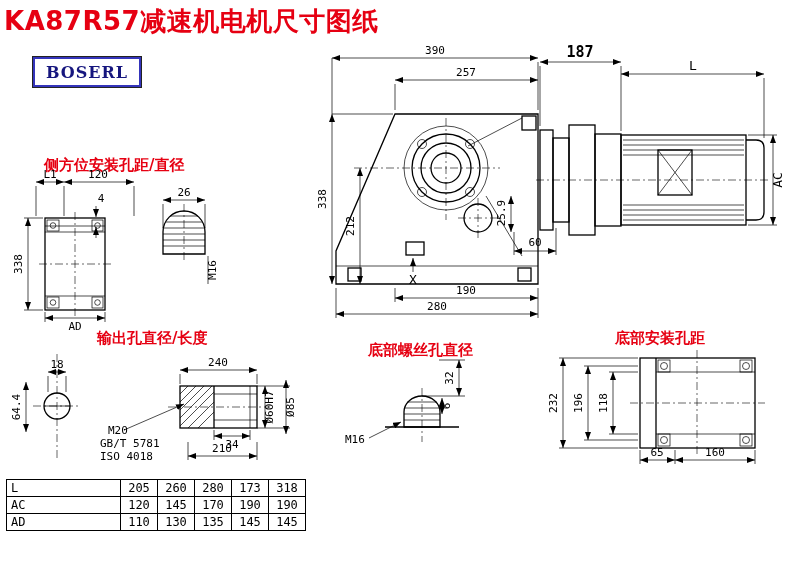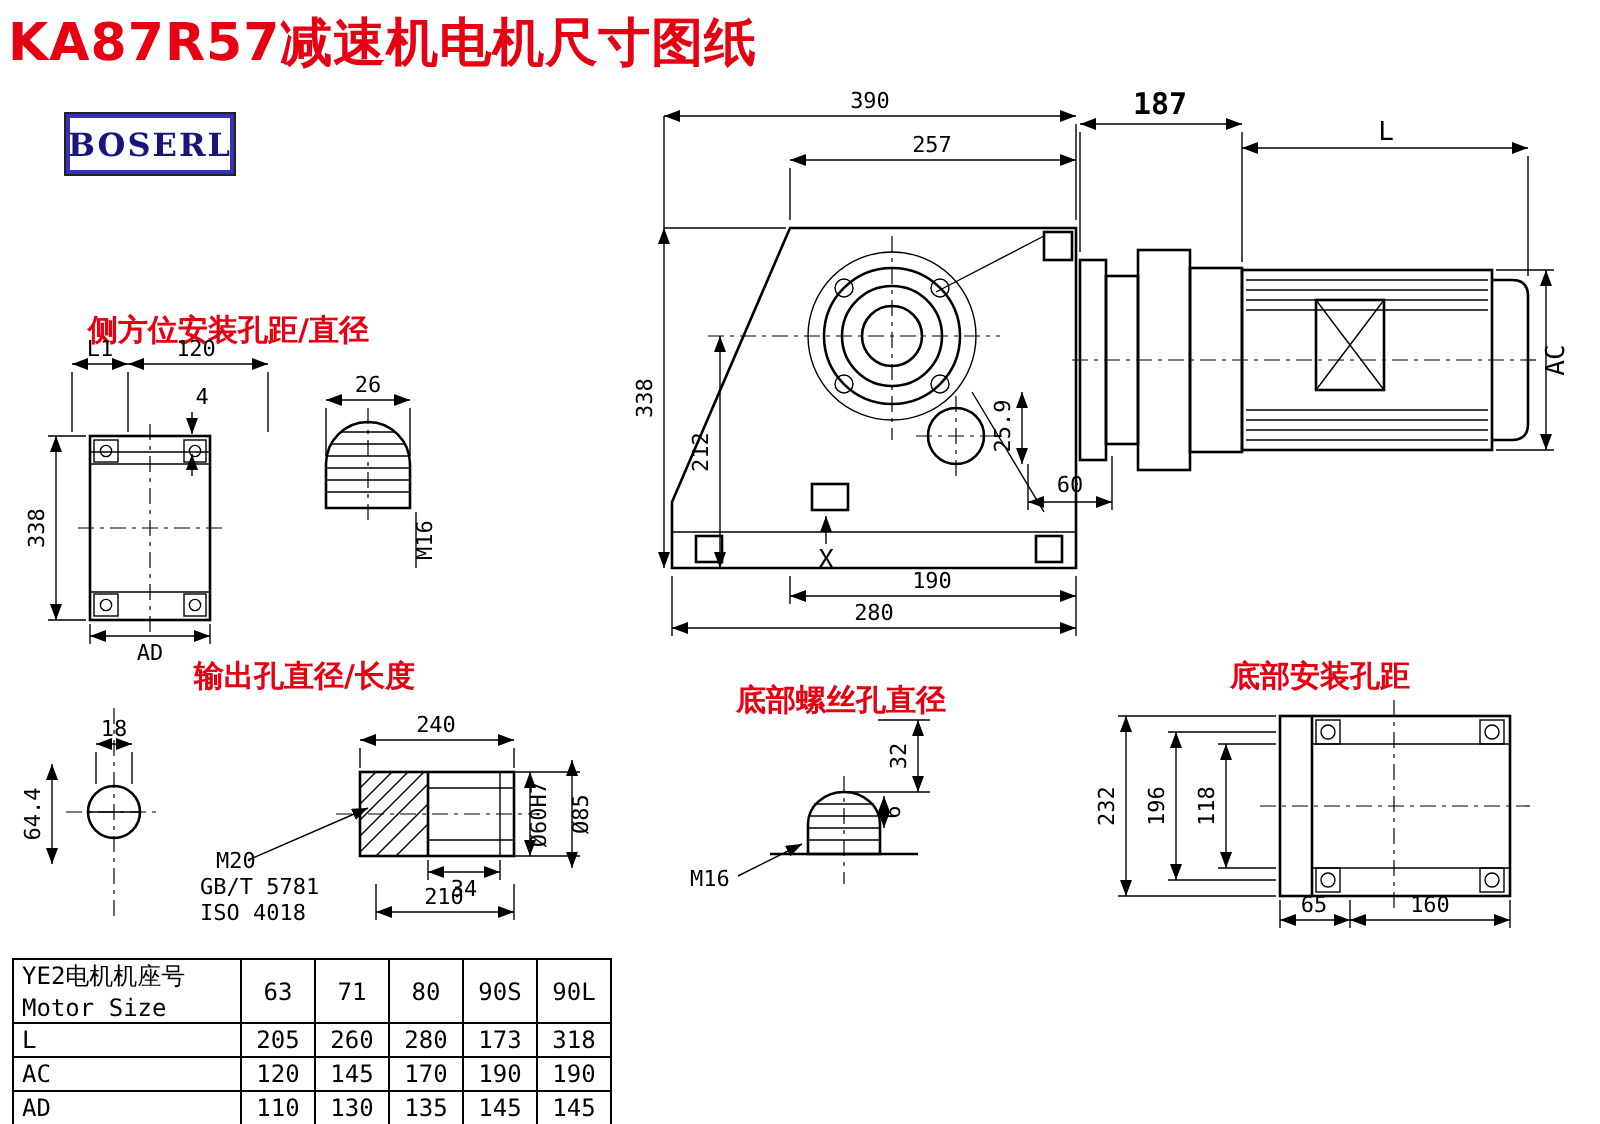--- a/index.html
+++ b/index.html
@@ -1,20 +1,20 @@
 <!DOCTYPE html>
 <html><head>
 <meta charset="utf-8">
 <style>
   * { margin:0; padding:0; box-sizing:border-box; }
   html,body { width:800px; height:562px; background:#ffffff; overflow:hidden;
               font-family:"DejaVu Sans", sans-serif; position:relative; }
   .abs { position:absolute; }
   .title { left:4px; top:4px; font-size:26px; font-weight:bold; color:#e60012; letter-spacing:0.5px; }
-  .logo { left:33px; top:57px; width:84px; height:30px; border:2px solid #3434bb; outline:1px solid #222;
+  .logo { left:33px; top:57px; width:108px; height:30px; border:2px solid #3434bb; outline:1px solid #222;
           display:flex; align-items:center; justify-content:center; color:#16167e; font-weight:bold;
           font-size:16px; letter-spacing:1px; font-family:"DejaVu Serif", serif; background:#fff; }
   .red-label { color:#e60012; font-weight:bold; font-size:15px; white-space:nowrap; }
   svg { position:absolute; overflow:visible; }
   svg text { font-family:"DejaVu Sans Mono", monospace; font-size:11px; fill:#000; }
   text.big { font-size:15px; font-weight:bold; }
   text.md  { font-size:13px; }
   .ol { stroke:#000; stroke-width:1.3; fill:none; }
   .tn { stroke:#000; stroke-width:0.7; fill:none; }
   .dm { stroke:#000; stroke-width:0.7; fill:none; }
@@ -337,31 +337,20 @@
     <line class="tn" x1="230" y1="112" x2="230" y2="126"></line>
     <line class="dm" x1="115" y1="122" x2="150" y2="122" marker-start="url(#as)" marker-end="url(#ae)"></line>
     <text x="132" y="118" text-anchor="middle">65</text>
     <line class="dm" x1="150" y1="122" x2="230" y2="122" marker-start="url(#as)" marker-end="url(#ae)"></line>
     <text x="190" y="118" text-anchor="middle">160</text>
   </g>
 </svg>
 
 <table class="abs spec-table">
   <tbody>
-    <tr class="hdr">
-      <td class="c-label">
-        <div>YE2电机机座号</div>
-        <div>Motor Size</div>
-      </td>
-      <td>63</td>
-      <td>71</td>
-      <td>80</td>
-      <td>90S</td>
-      <td>90L</td>
-    </tr>
     <tr>
       <td class="c-label">L</td>
       <td>205</td>
       <td>260</td>
       <td>280</td>
       <td>173</td>
       <td>318</td>
     </tr>
     <tr>
       <td class="c-label">AC</td>

